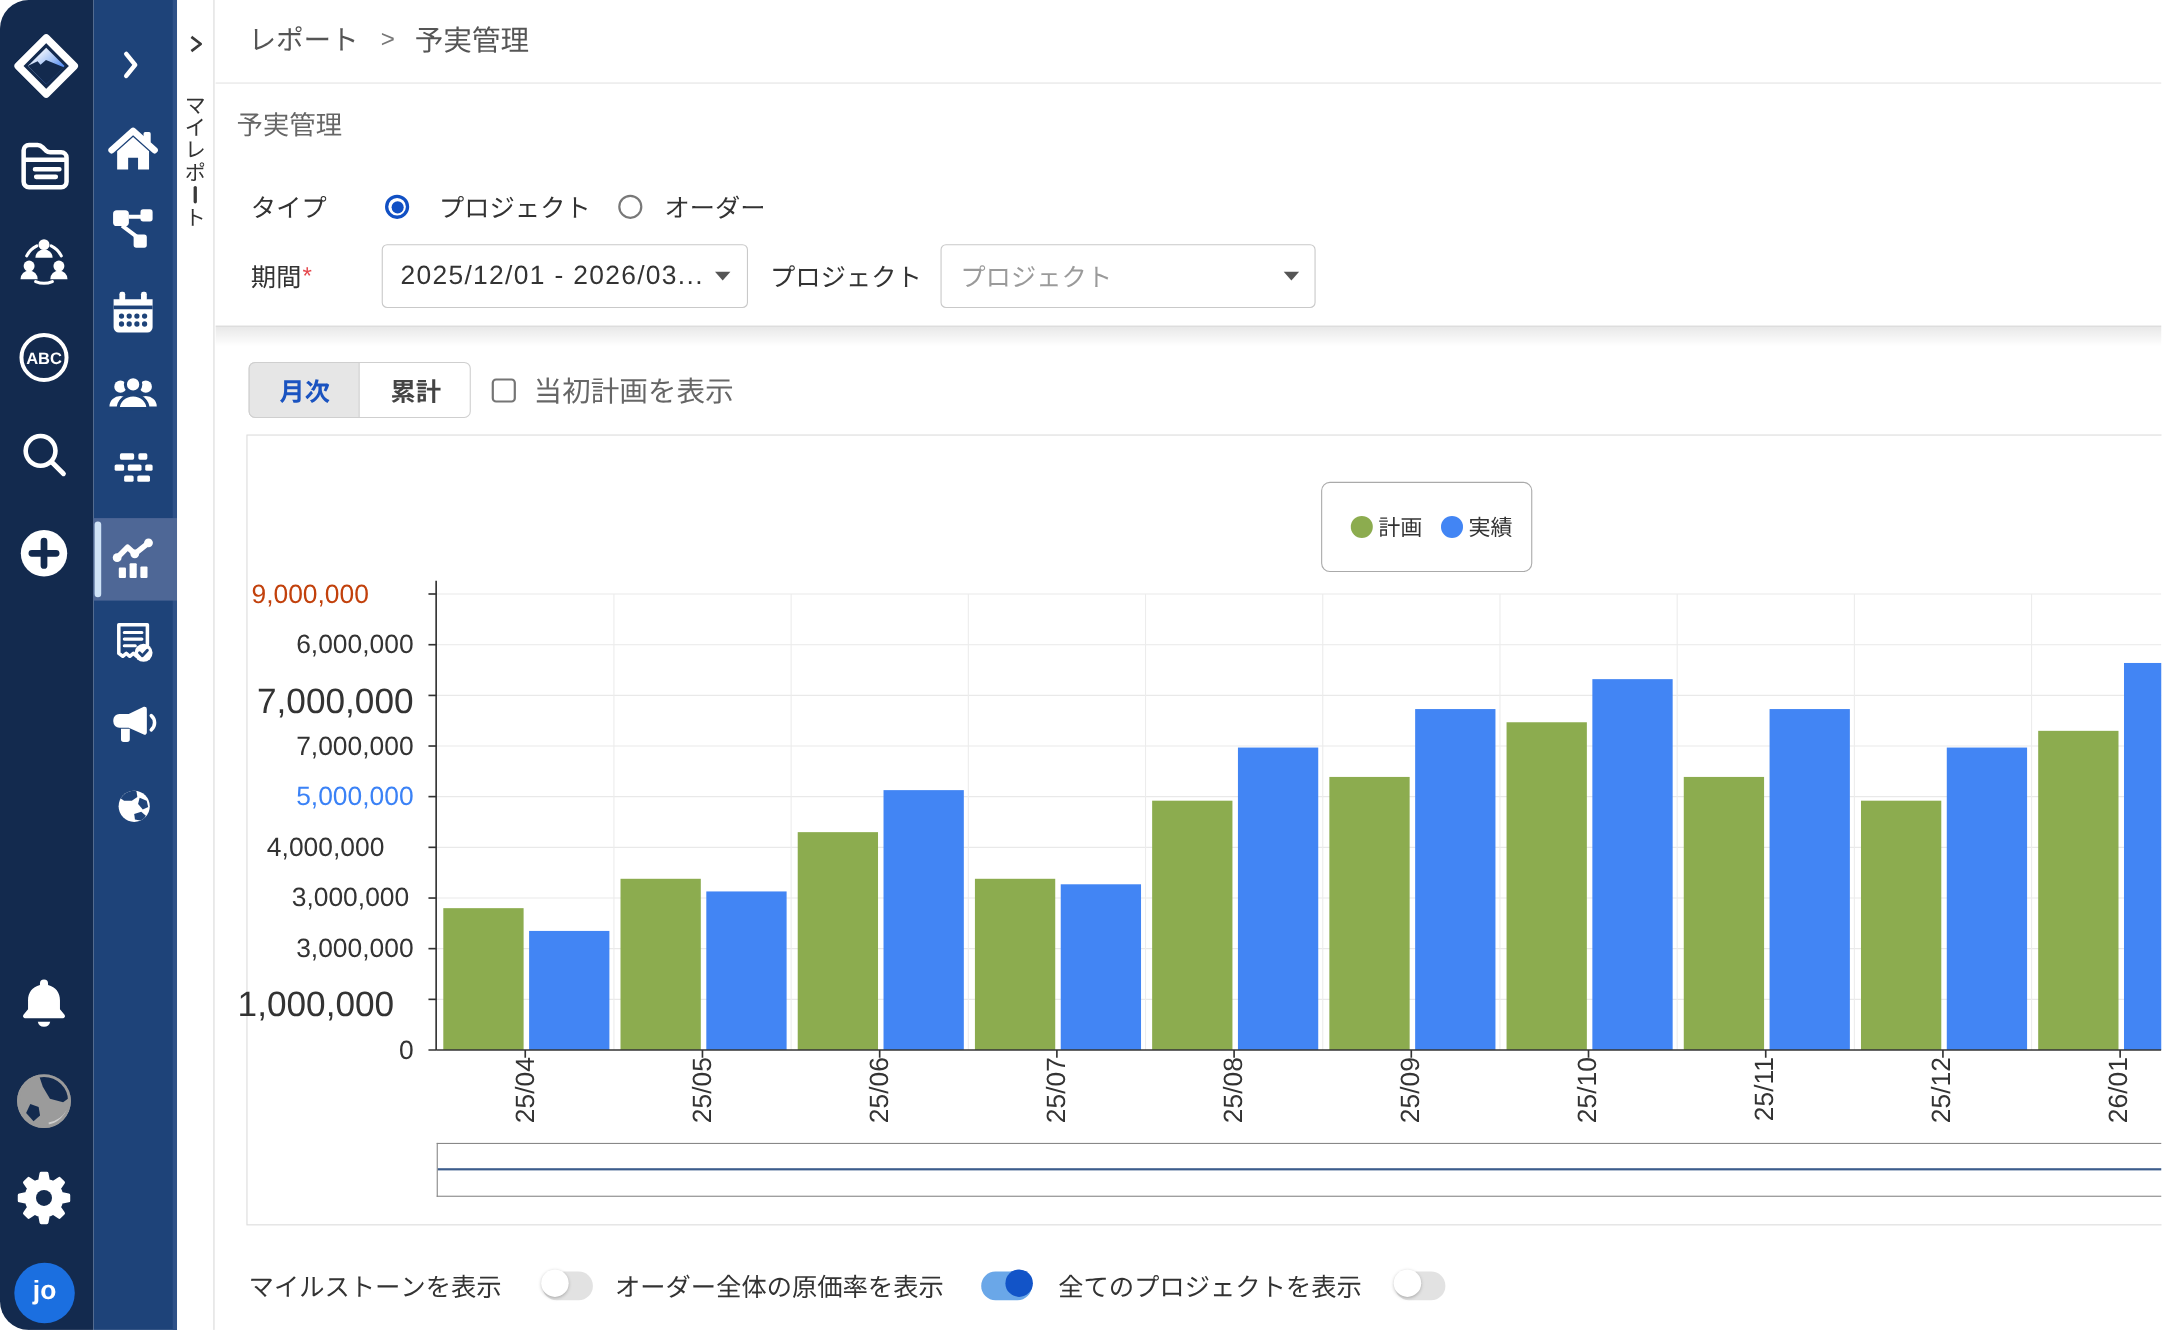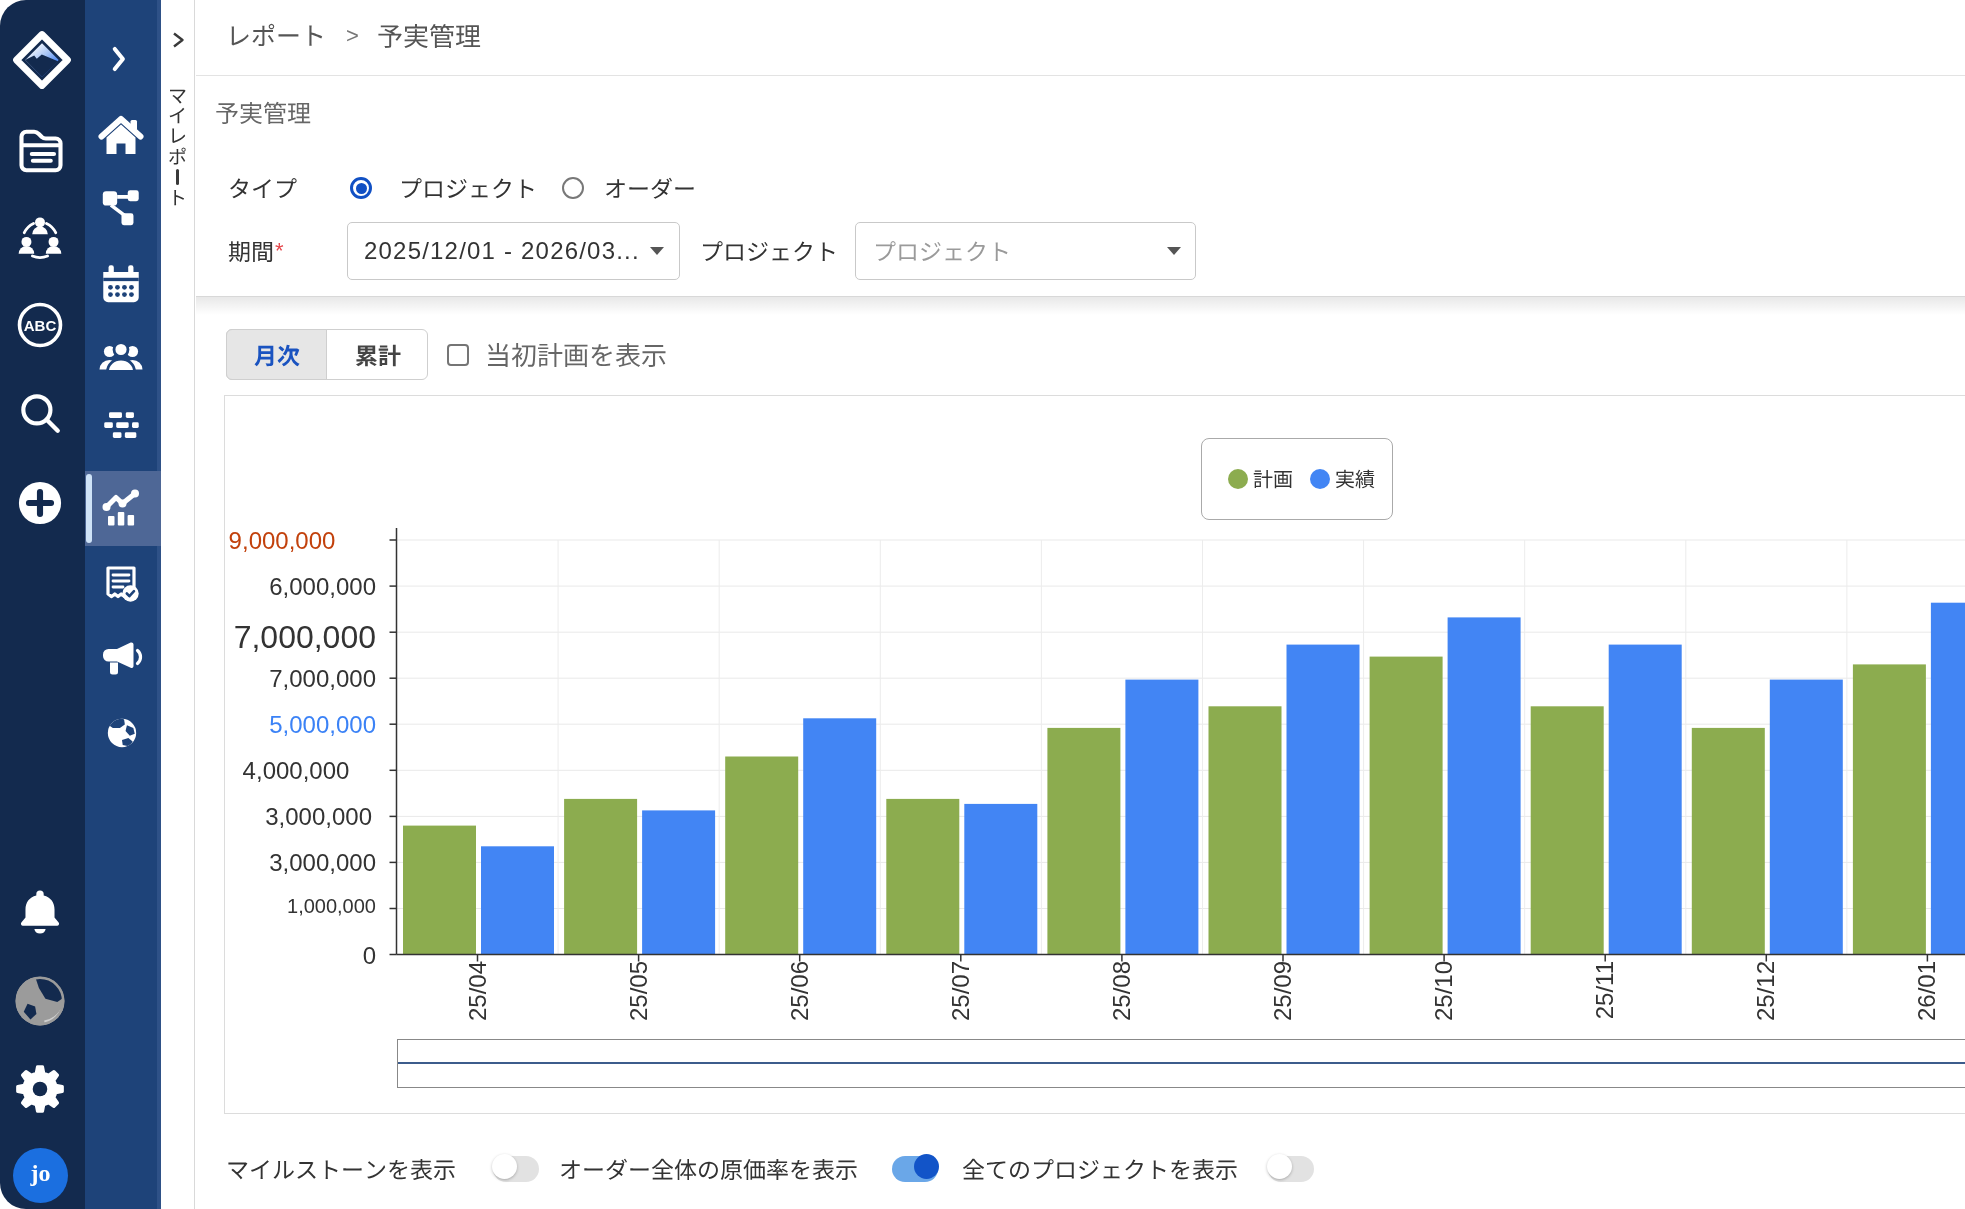--- a/index.html
+++ b/index.html
@@ -86,21 +86,21 @@
 <path d="M12.5 26.5 l7 2.5 1.2 7 -5.5 5 -6.2-7 Z" fill="#132A4E"></path>
 <path d="M28 43 a22.5 22.5 0 0 0 16-11" stroke="#cfcfcf" stroke-width="2.2" fill="none"></path>
       </g>
 <circle cx="24" cy="24" r="21.4" fill="none" stroke="#9b9b9b" stroke-width="2.4"></circle>
     </svg>
 <svg class="abs" style="left:15.0px;top:1064.0px" width="50" height="50" viewBox="0 0 48 48">
       <path d="M38.3 18.1 L39.1 20.4 L45.4 21.6 L45.4 26.4 L39.1 27.6 L38.3 29.9 L37.2 32.1 L40.8 37.4 L37.4 40.8 L32.1 37.2 L29.9 38.3 L27.6 39.1 L26.4 45.4 L21.6 45.4 L20.4 39.1 L18.1 38.3 L15.9 37.2 L10.6 40.8 L7.2 37.4 L10.8 32.1 L9.7 29.9 L8.9 27.6 L2.6 26.4 L2.6 21.6 L8.9 20.4 L9.7 18.1 L10.8 15.9 L7.2 10.6 L10.6 7.2 L15.9 10.8 L18.1 9.7 L20.4 8.9 L21.6 2.6 L26.4 2.6 L27.6 8.9 L29.9 9.7 L32.1 10.8 L37.4 7.2 L40.8 10.6 L37.2 15.9 Z" fill="#fff" stroke="#fff" stroke-width="3" stroke-linejoin="round"></path>
       <circle cx="24" cy="24" r="7" fill="#132A4E"></circle>
     </svg>
 <div class="abs" style="left:13px;top:1148px;width:55px;height:55px;border-radius:50%;background:#1B6FE0"></div>
-<div class="abs" style="left:13px;top:1160px;width:55px;height:30px;color:#fff;font-size:24px;font-weight:bold;text-align:center;font-family:Liberation Serif, serif">jo</div>
+<div class="abs" style="left:13px;top:1160px;width:55px;height:30px;color:#fff;font-size:24px;font-weight:bold;text-align:center;font-family:Liberation Sans, sans-serif">jo</div>
 <svg class="abs" style="left:106.0px;top:44.0px" width="30" height="30" viewBox="0 0 48 48">
       <path d="M14 8 L27 24 L14 40" stroke="#fff" stroke-width="6.5" fill="none" stroke-linecap="round" stroke-linejoin="round"></path>
     </svg>
 <svg class="abs" style="left:97.0px;top:112.0px" width="48" height="48" viewBox="0 0 48 48">
       <path d="M4.5 24.5 L24 7 L43.5 24.5" stroke="#fff" stroke-width="6" fill="none" stroke-linecap="round" stroke-linejoin="round"></path>
 <rect x="33.5" y="8" width="6.5" height="10" rx="1.5" fill="#fff"></rect>
 <path d="M9.5 25.5 L24 12.5 L38.5 25.5 V42 H28.5 V31.5 H19.5 V42 H9.5 Z" fill="#fff"></path>
     </svg>
 <svg class="abs" style="left:98.0px;top:184.0px" width="46" height="46" viewBox="0 0 48 48">
       <rect x="5" y="7.5" width="15" height="15" rx="3.5" fill="#fff"></rect>
@@ -296,21 +296,21 @@
       <line x1="575.7" y1="560.5" x2="575.7" y2="567.5" stroke="#333" stroke-width="1.5"></line>
       <line x1="736.8" y1="560.5" x2="736.8" y2="567.5" stroke="#333" stroke-width="1.5"></line>
       <line x1="897.9" y1="560.5" x2="897.9" y2="567.5" stroke="#333" stroke-width="1.5"></line>
       <line x1="1059.0" y1="560.5" x2="1059.0" y2="567.5" stroke="#333" stroke-width="1.5"></line>
       <line x1="1220.1" y1="560.5" x2="1220.1" y2="567.5" stroke="#333" stroke-width="1.5"></line>
       <line x1="1381.2" y1="560.5" x2="1381.2" y2="567.5" stroke="#333" stroke-width="1.5"></line>
       <line x1="1542.3" y1="560.5" x2="1542.3" y2="567.5" stroke="#333" stroke-width="1.5"></line>
       <line x1="1703.4" y1="560.5" x2="1703.4" y2="567.5" stroke="#333" stroke-width="1.5"></line>
     </svg>
 <div class="abs" style="left:216px;top:942px;width:160px;text-align:right;font-size:24px;color:#333">0</div>
-<div class="abs" style="left:216px;top:895px;width:160px;text-align:right;font-size:20px;color:#333">1,000,000</div>
+<div class="abs" style="left:216px;top:895px;width:160px;text-align:left;font-size:32px;color:#333">1,000,000</div>
 <div class="abs" style="left:216px;top:849px;width:160px;text-align:right;font-size:24px;color:#333">3,000,000</div>
 <div class="abs" style="left:212px;top:803px;width:160px;text-align:right;font-size:24px;color:#333">3,000,000</div>
 <div class="abs" style="left:216px;top:757px;width:160px;text-align:center;font-size:24px;color:#333">4,000,000</div>
 <div class="abs" style="left:216px;top:711px;width:160px;text-align:right;font-size:24px;color:#3b82f6">5,000,000</div>
 <div class="abs" style="left:216px;top:665px;width:160px;text-align:right;font-size:24px;color:#333">7,000,000</div>
 <div class="abs" style="left:216px;top:619px;width:160px;text-align:right;font-size:32px;color:#333">7,000,000</div>
 <div class="abs" style="left:216px;top:573px;width:160px;text-align:right;font-size:24px;color:#333">6,000,000</div>
 <div class="abs" style="left:202px;top:527px;width:160px;text-align:center;font-size:24px;color:#c2410c">9,000,000</div>
 <div class="abs" style="left:438px;top:989px;width:80px;height:24px;font-size:24px;color:#333;text-align:right;line-height:24px;transform:rotate(-90deg)">25/04</div>
 <div class="abs" style="left:599px;top:989px;width:80px;height:24px;font-size:24px;color:#333;text-align:right;line-height:24px;transform:rotate(-90deg)">25/05</div>

